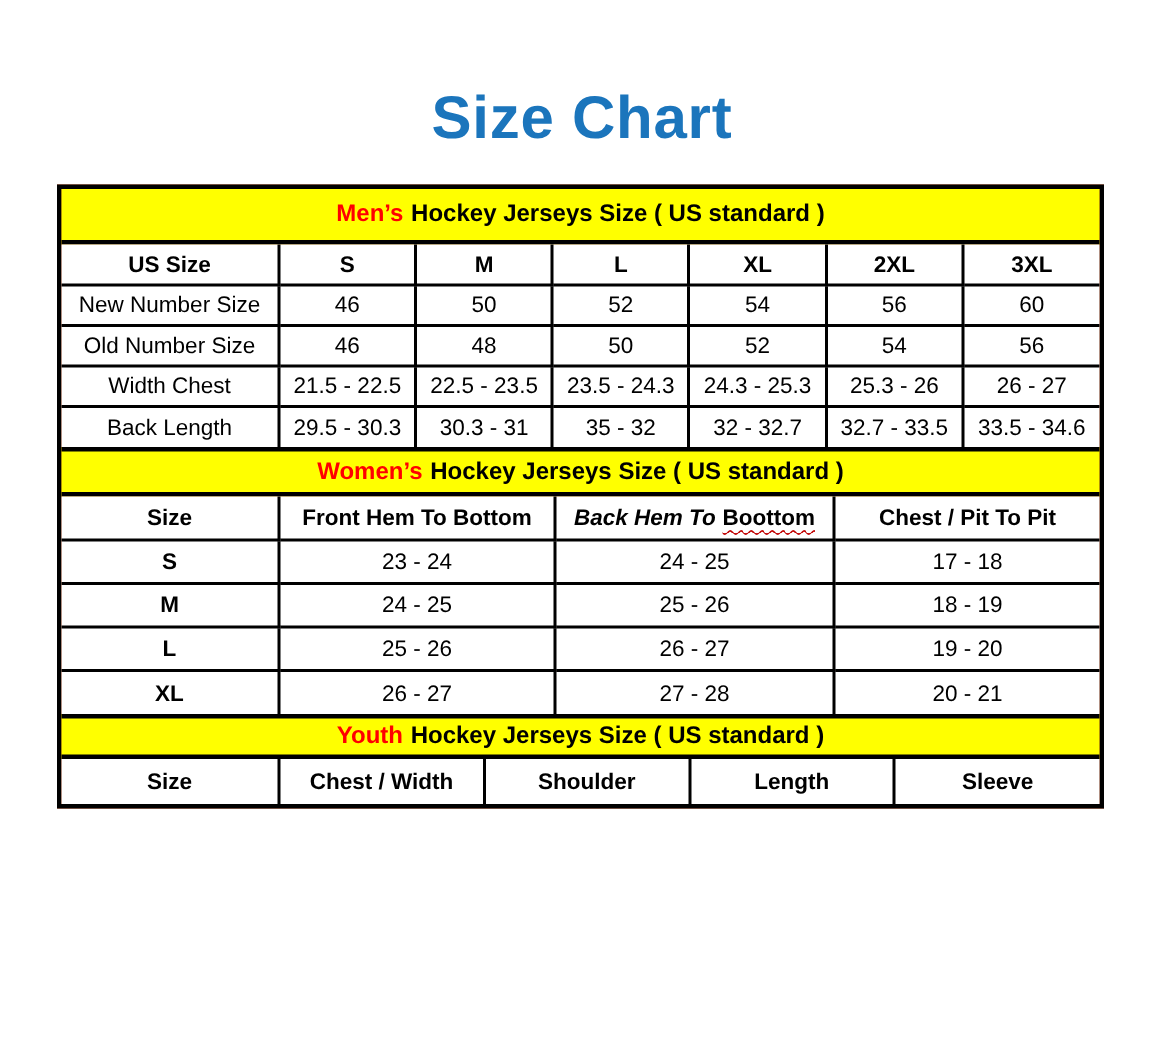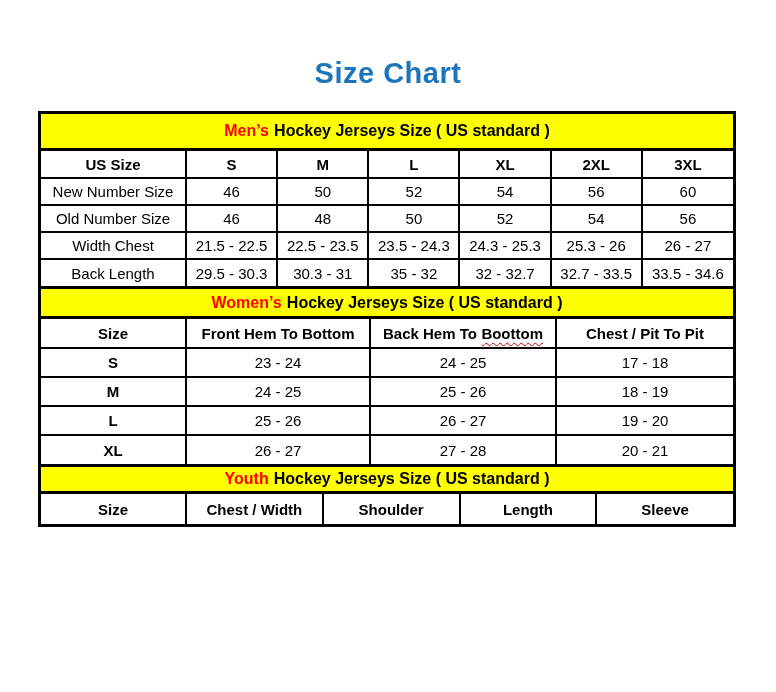--- a/index.html
+++ b/index.html
@@ -6,21 +6,21 @@
   html, body { background: #ffffff; }
   body {
     width: 776px; height: 692px;
     font-family: "Liberation Sans", sans-serif;
     color: #000;
     overflow: hidden;
   }
   .page-title {
     margin-top: 57px;
     text-align: center;
-    font-size: 29px;
+    font-size: 40px;
     font-weight: bold;
     color: #1b75bc;
     letter-spacing: 0.5px;
   }
   .chart {
     margin: 21px 0 0 38px;
     width: 698px;
     border: 3px solid #000;
     background: #c2410c;
   }
@@ -59,21 +59,21 @@
   .t-womens tr  { height: 29px; }
   .t-youth tr   { height: 30px; }
   .wavy {
     text-decoration-line: underline;
     text-decoration-style: wavy;
     text-decoration-color: #c00000;
     text-decoration-thickness: 1px;
     text-underline-offset: 3px;
     text-align: right;
   }
-  .hem-prefix { margin-right: 0.3em; }
+  .hem-prefix { margin-right: 0.3em; font-style: italic; }
 </style>
 </head>
 <body>
 
 <h1 class="page-title">Size Chart</h1>
 
 <div class="chart">
 
   <div class="band band-mens">
     <span class="hl">Men’s</span>

